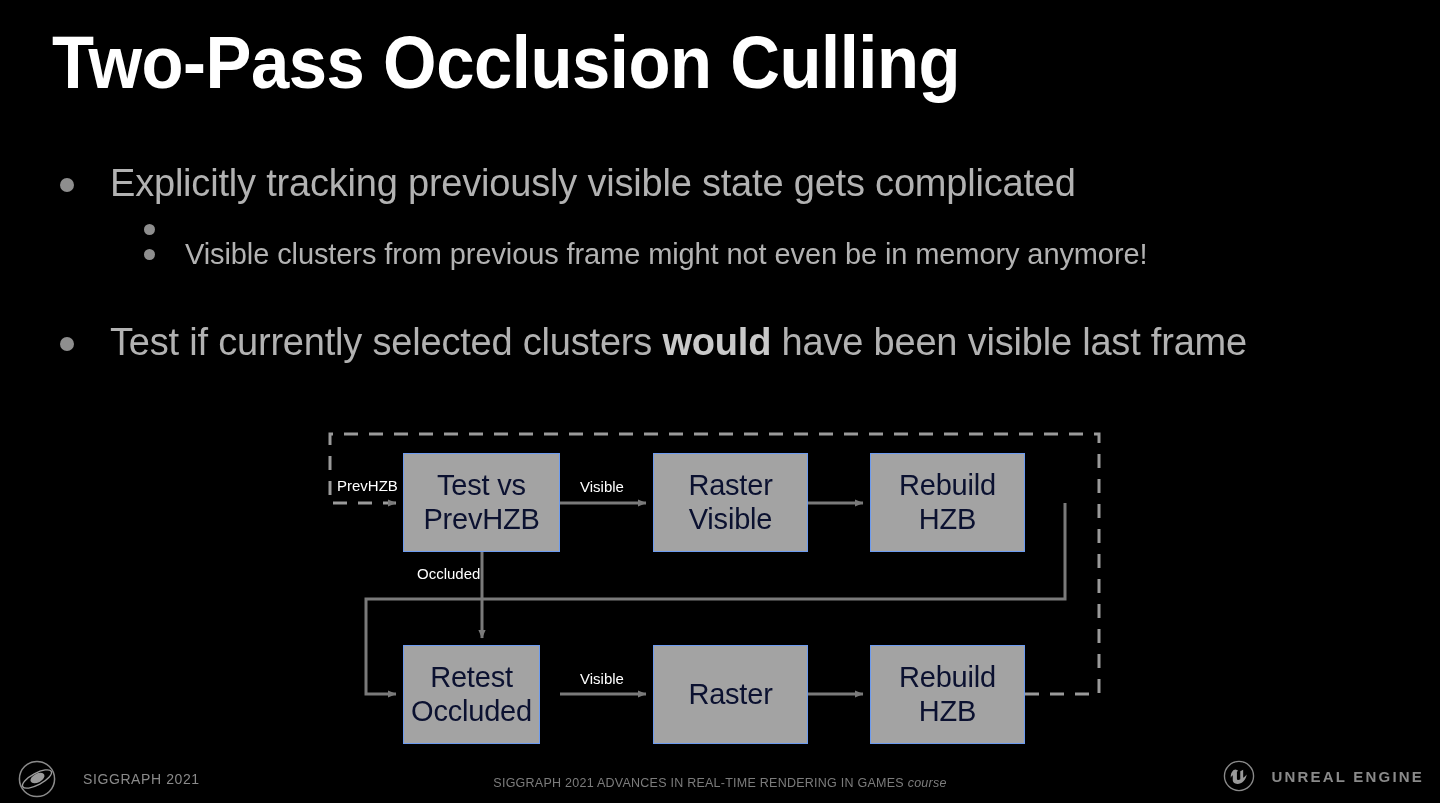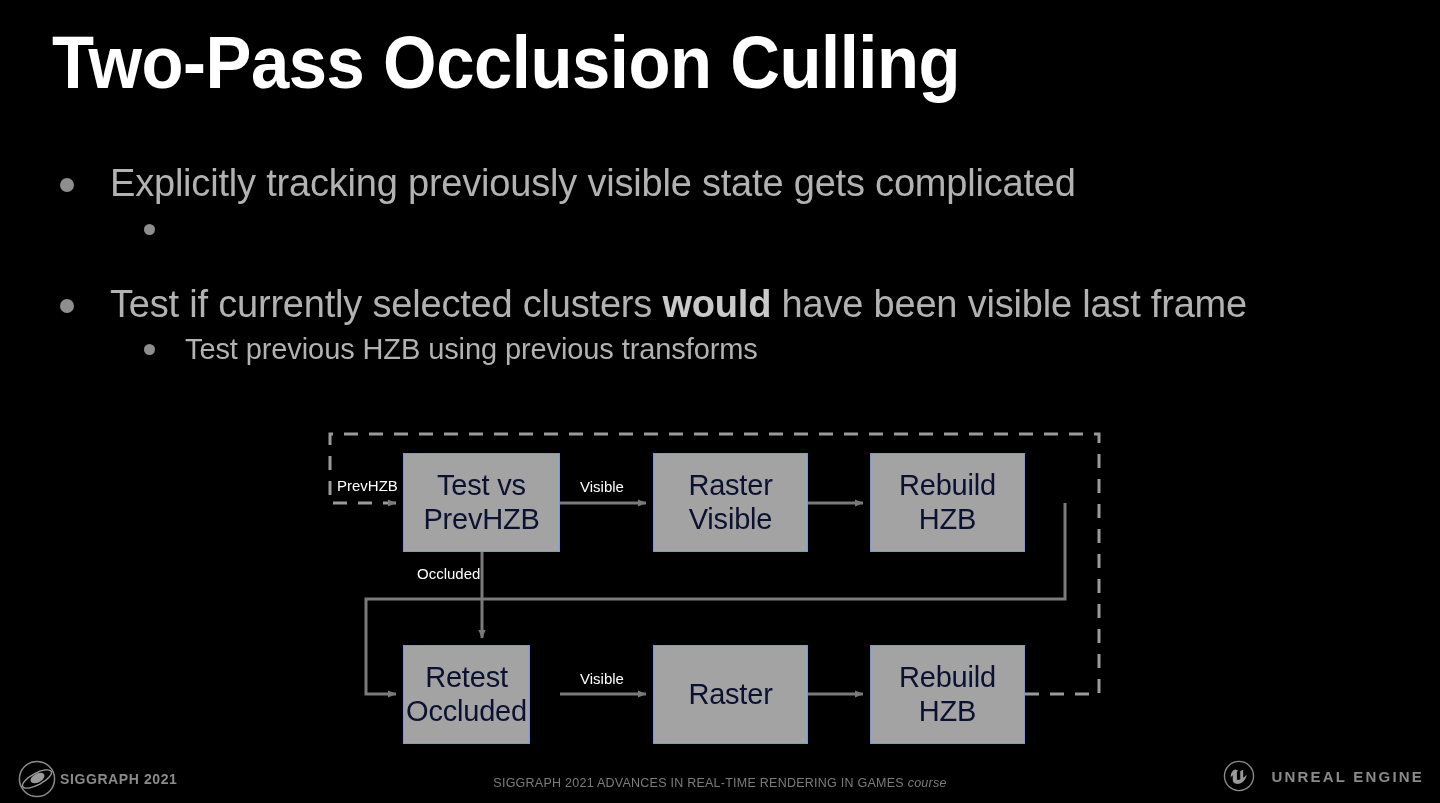--- a/index.html
+++ b/index.html
@@ -115,24 +115,24 @@
   }
 
   
   .footer-left {
     position: absolute;
     left: 18px; top: 760px;
     display: flex; align-items: center;
   }
   .sig-logo { width: 38px; height: 38px; flex: 0 0 auto; }
   .sig-text {
-    margin-left: 4px;
+    margin-left: 27px;
     color: #8a8a8a;
     font-size: 14px;
-    font-weight: 700;
+    font-weight: 400;
     letter-spacing: 0.6px;
   }
   .footer-center {
     position: absolute;
     left: 0; right: 0; top: 776px;
     text-align: center;
     color: #7c7c7c;
     font-size: 12.5px;
     letter-spacing: 0.25px;
   }
@@ -172,30 +172,30 @@
   <div class="bullets">
 
     <div class="grp">
       <div class="b1">
         <span class="dot"></span>
         <span class="txt">Explicitly tracking previously visible state gets complicated</span>
       </div>
       <div class="b2">
         <span class="dot"></span>
       </div>
+      <div class="b2">
+        <span class="dot"></span>
+        <span class="txt">Visible clusters from previous frame might not even be in memory anymore!</span>
+      </div>
     </div>
 
     <div class="grp second">
       <div class="b1">
         <span class="dot"></span>
         <span class="txt"><span>Test if currently selected clusters </span><b>would</b><span> have been visible last frame</span></span>
-      </div>
-      <div class="b2">
-        <span class="dot"></span>
-        <span class="txt">Test previous HZB using previous transforms</span>
       </div>
     </div>
 
   </div>
 
   <svg class="diagram" viewBox="0 0 1440 803">
     <defs>
       <marker id="ah" markerWidth="9" markerHeight="9" refX="8.2" refY="4.5" orient="auto" markerUnits="userSpaceOnUse">
         <path d="M0,0.8 L8.6,4.5 L0,8.2 z" fill="#7a7a7a"></path>
       </marker>
@@ -219,21 +219,21 @@
   <div>
     <div class="node" style="left:403px; top:453px; width:157px; height:99px;">
       <span><span>Test vs</span><br><span>PrevHZB</span></span>
     </div>
     <div class="node" style="left:653px; top:453px; width:155px; height:99px;">
       <span><span>Raster</span><br><span>Visible</span></span>
     </div>
     <div class="node" style="left:870px; top:453px; width:155px; height:99px;">
       <span><span>Rebuild</span><br><span>HZB</span></span>
     </div>
-    <div class="node" style="left:403px; top:645px; width:127px; height:99px;">
+    <div class="node" style="left:403px; top:645px; width:137px; height:99px;">
       <span><span>Retest</span><br><span>Occluded</span></span>
     </div>
     <div class="node" style="left:653px; top:645px; width:155px; height:99px;">
       <span><span>Raster</span><br></span>
     </div>
     <div class="node" style="left:870px; top:645px; width:155px; height:99px;">
       <span><span>Rebuild</span><br><span>HZB</span></span>
     </div>
   </div>
 

